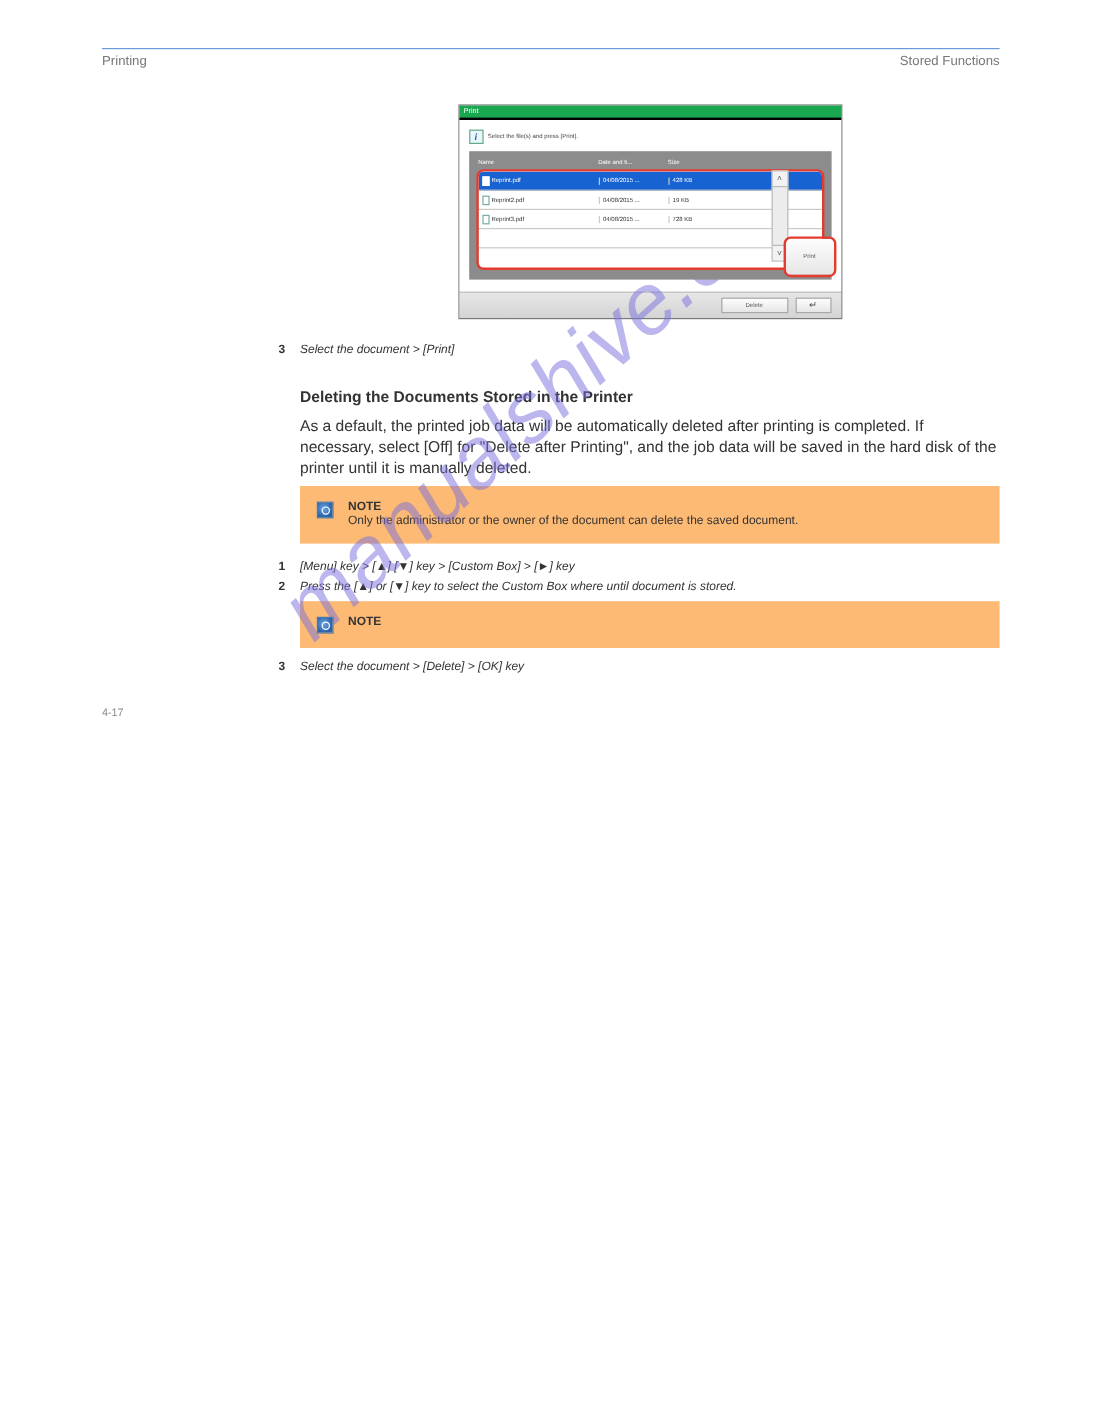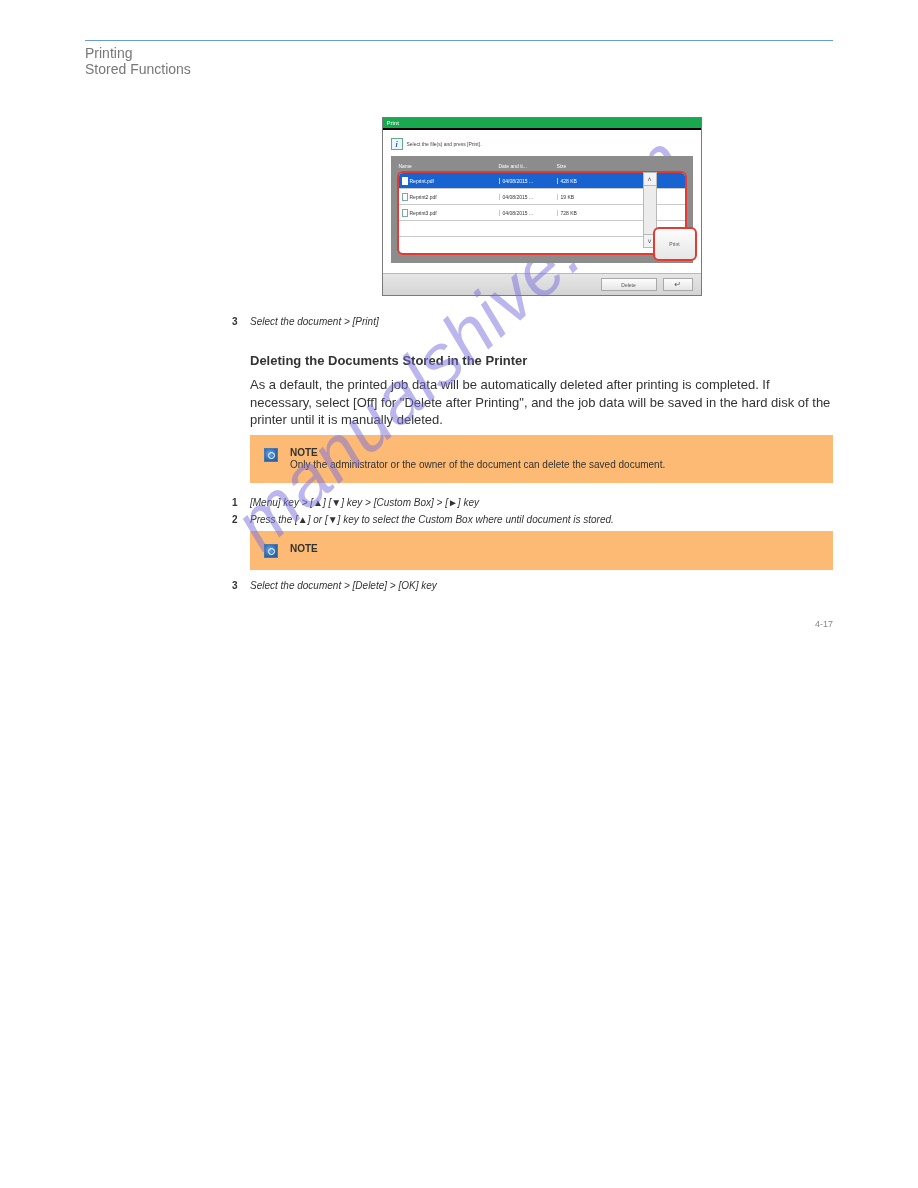--- a/index.html
+++ b/index.html
@@ -14,24 +14,23 @@
   .page {
     padding: 40px 85px 60px 85px;
   }
   .header-rule {
     border-top: 1px solid #6a9bd8;
     margin-bottom: 4px;
   }
   .header-row {
     display: flex;
     justify-content: space-between;
-    font-size: 14px;
+    font-size: 11px;
     color: #777;
-    margin-bottom: 40px;
-    flex-direction: column;
+    margin-bottom: 30px;
   }
   
   .shot-wrap {
     display: flex;
     justify-content: center;
     margin-bottom: 20px;
   }
   .shot {
     width: 320px;
     border: 1px solid #7a7a7a;
@@ -187,21 +186,21 @@
   }
   .note-body { flex: 1; }
   .note-label { font-weight: bold; font-size: 10px; }
   .note-text { font-size: 10px; line-height: 1.35; }
   .footer {
     position: absolute;
     bottom: 28px;
     left: 85px;
     right: 85px;
     display: flex;
-    justify-content: flex-end;
+    justify-content: flex-start;
     font-size: 9px;
     color: #888;
   }
   
   .wm {
     position: absolute;
     left: 50%; top: 52%;
     transform: translate(-50%,-50%) rotate(-42deg);
     font-size: 72px;
     font-style: italic;

